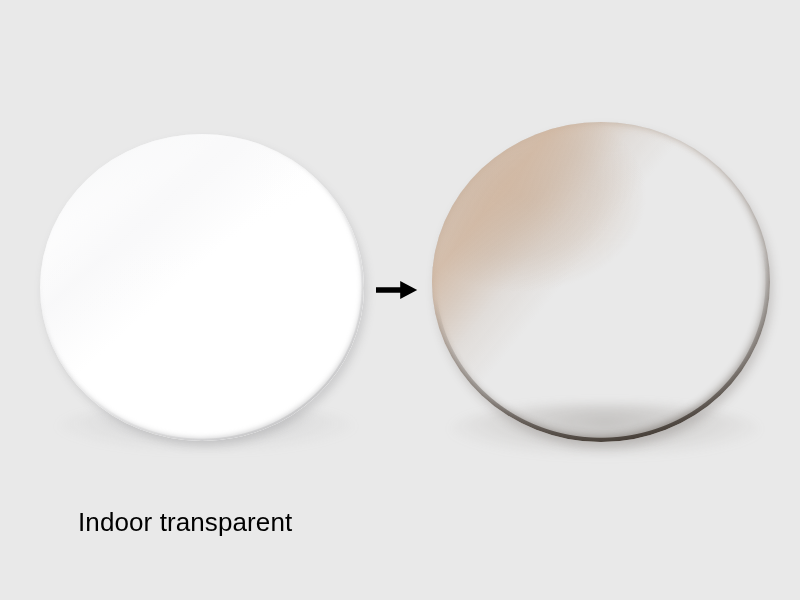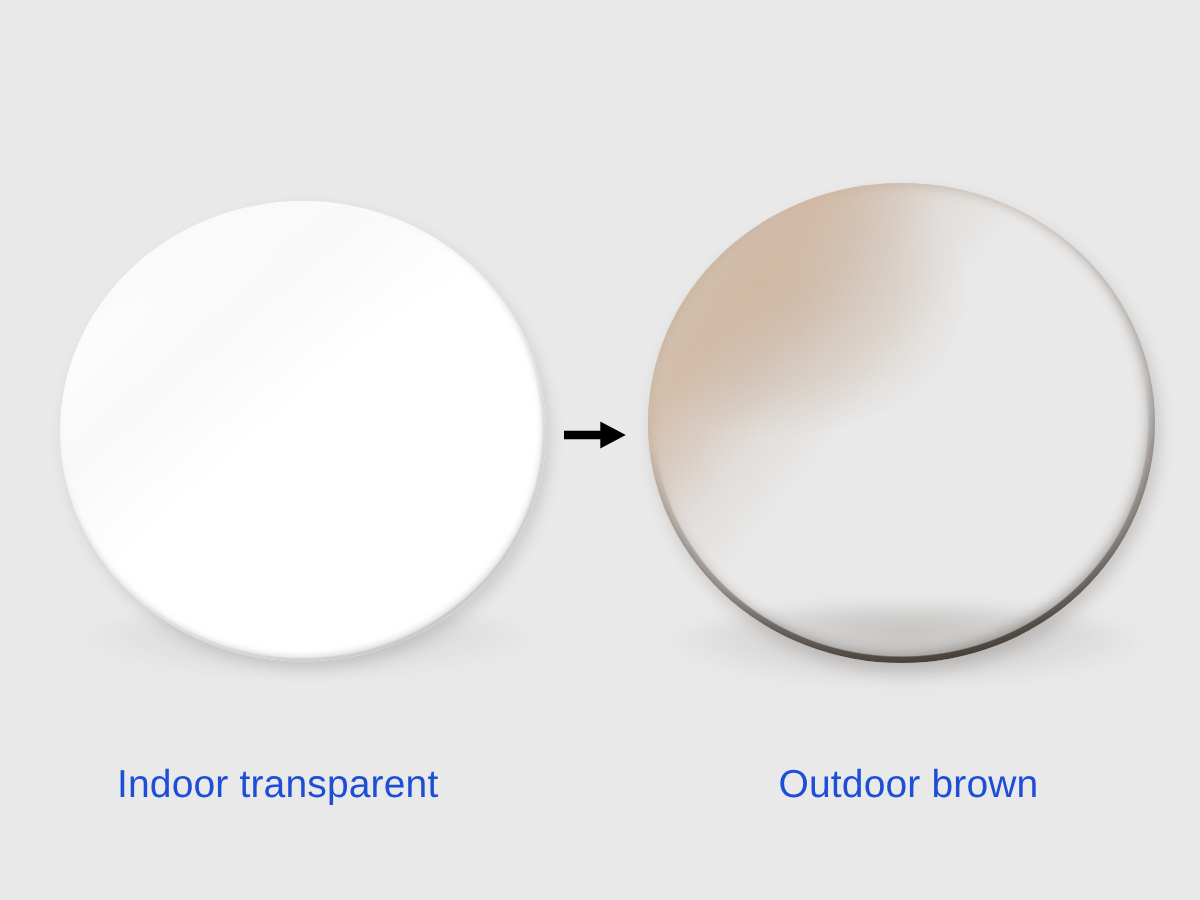--- a/index.html
+++ b/index.html
@@ -170,21 +170,21 @@
     left: 374px;
     top: 272px;
     width: 46px;
     height: 36px;
   }
   .arrow svg { display: block; }
 
   
   .caption {
     position: absolute;
-    color: #1d4ed8;
+    color: #000000;
     font-size: 26px;
     line-height: 32px;
     letter-spacing: 0.1px;
     white-space: nowrap;
   }
   .caption-left  { left: 78px;  top: 506px; }
   .caption-right { left: 519px; top: 506px; }
 </style>
 </head>
 <body>
@@ -199,15 +199,14 @@
   <div class="arrow">
     <svg viewBox="0 0 46 36" width="46" height="36" aria-hidden="true">
       <path d="M2 15.2 H26.2 V9.0 L43.2 18.0 L26.2 27.0 V20.8 H2 Z" fill="#000000"></path>
     </svg>
   </div>
 
   <div class="lens lens-brown"></div>
 
   <div class="caption caption-left">Indoor transparent</div>
 
-  <div class="caption caption-right">Outdoor brown</div>
 
 </div>
 
 </body></html>

